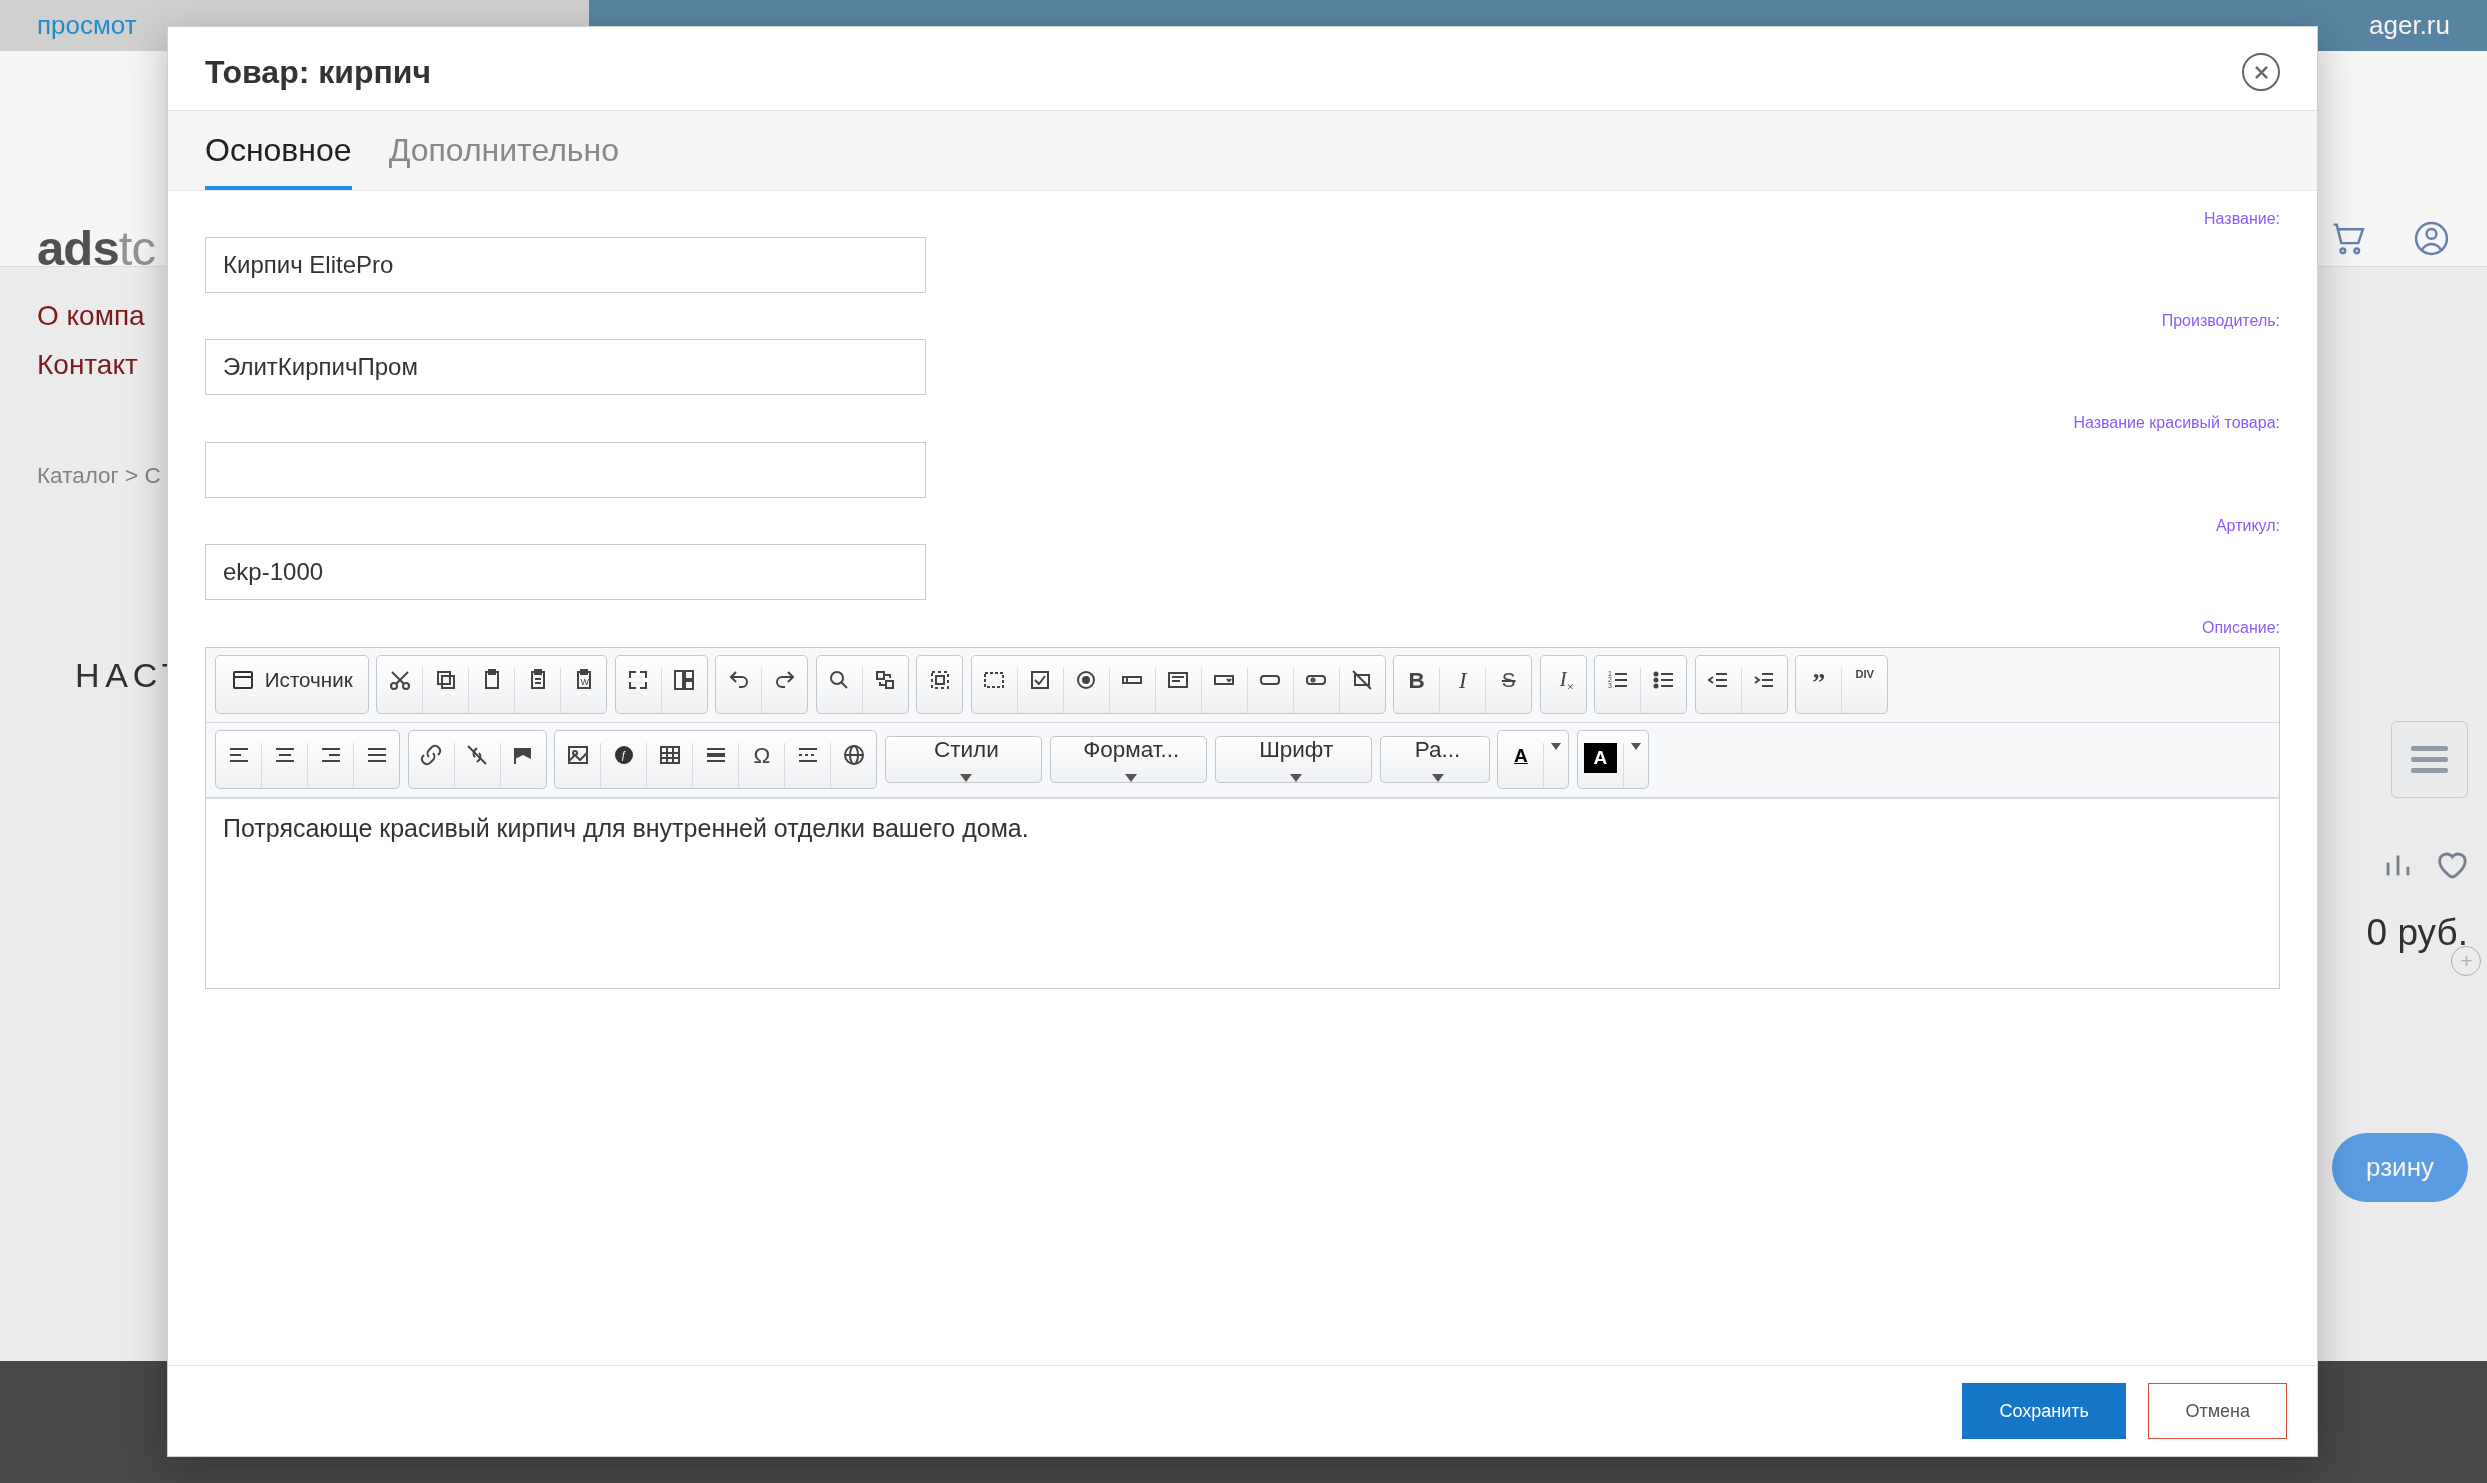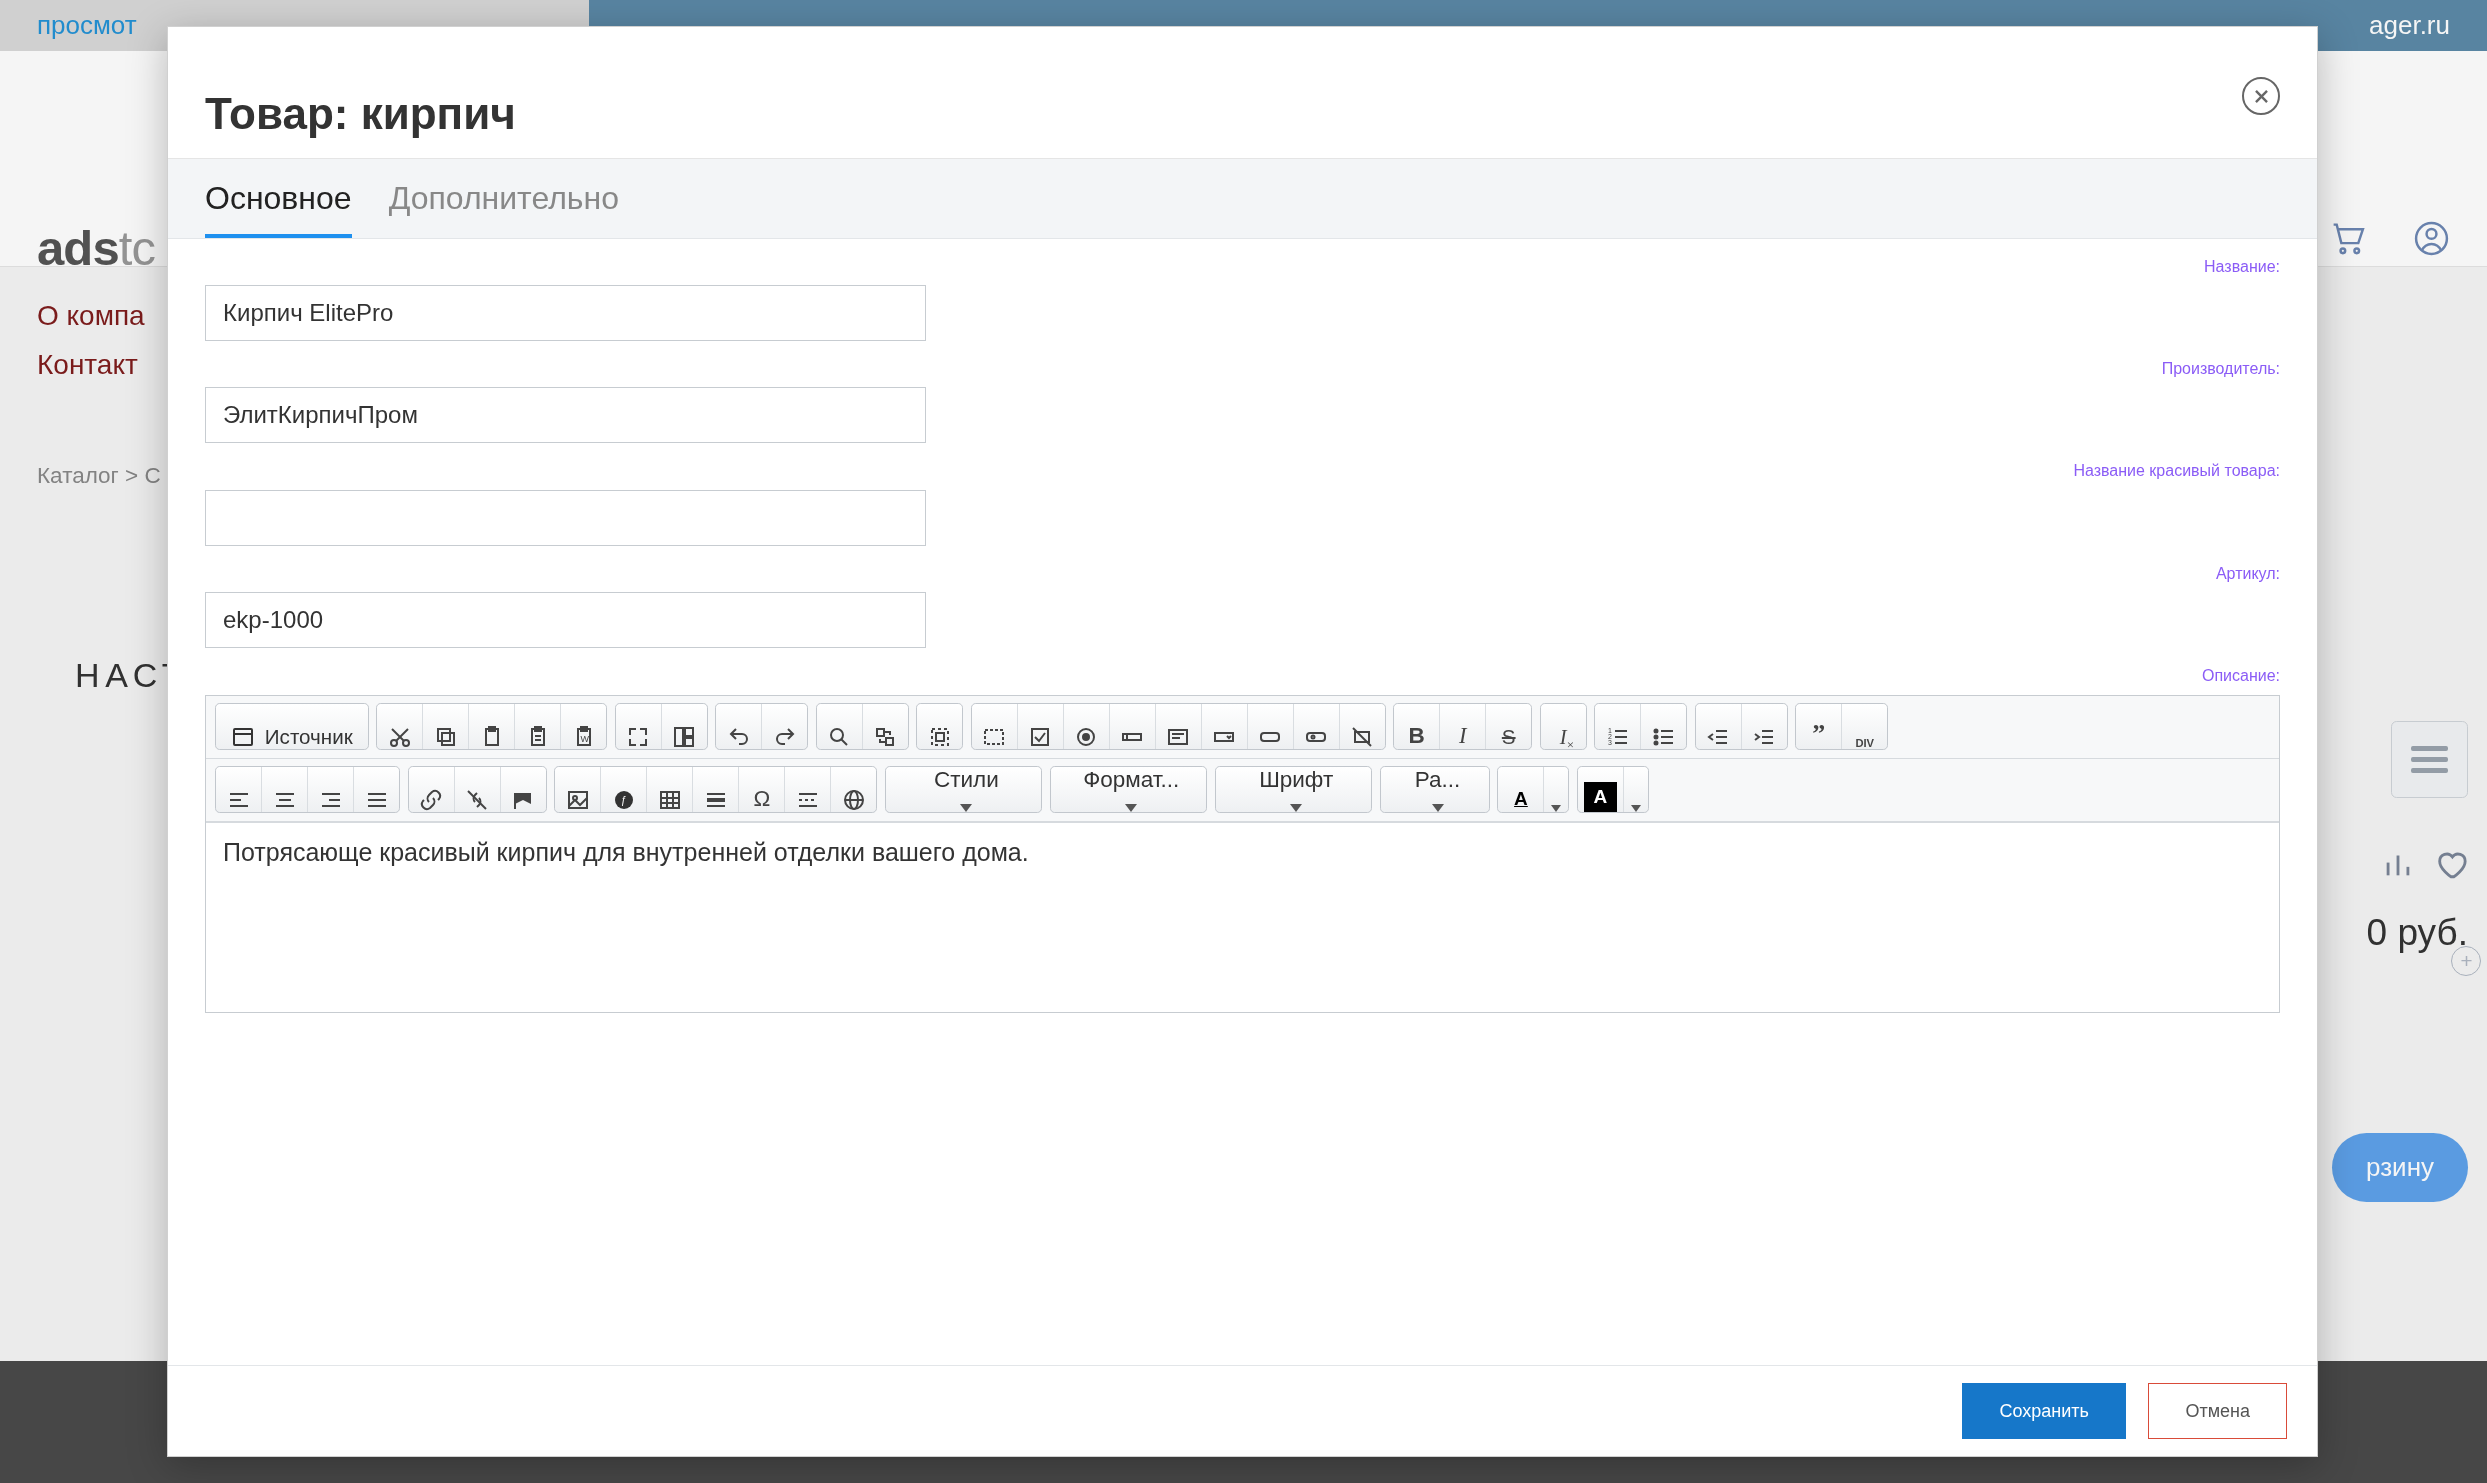--- a/index.html
+++ b/index.html
@@ -178,24 +178,23 @@
   }
 
   .modal-header {
     padding: 26px 37px 19px 37px;
     display: flex;
     justify-content: space-between;
     align-items: center;
     border-bottom: 0.9px solid #e5e5e5;
   }
   .modal-title {
-    font-size: 44px;
+    font-size: 32px;
     font-weight: 600;
     color: #333;
-    margin-top: 36px;
   }
   .modal-close {
     width: 34px; height: 34px;
     border: 2.8px solid #666;
     border-radius: 50%;
     display: flex; align-items: center; justify-content: center;
     color: #666;
     cursor: pointer;
   }
   .modal-close svg { width: 19px; height: 19px; }
@@ -260,25 +259,26 @@
     display: flex;
     border: 0.9px solid #c2c7cd;
     border-radius: 4.7px;
     overflow: hidden;
     background: linear-gradient(#ffffff,#eef0f2);
   }
   .cke-btn {
     width: 45px;
     height: 45px;
     display: flex;
-    align-items: flex-end;
+    align-items: flex-start;
     justify-content: center;
     border-right: 0.9px solid #d9dde1;
     cursor: pointer;
     color: #444;
+    margin-top: 12px;
   }
   .cke-btn:last-child { border-right: none; }
   .cke-btn.wide { width: auto; padding: 0 15px; gap:9.4px; font-size:20.6px; color:#333; }
   .cke-btn svg { width: 24px; height: 24px; display:block; }
   .cke-btn .tiny { font-size: 11.2px; font-weight: bold; font-family: Arial; }
 
   .cke-select {
     height: 45px;
     border: 0.9px solid #c2c7cd;
     border-radius: 4.7px;

